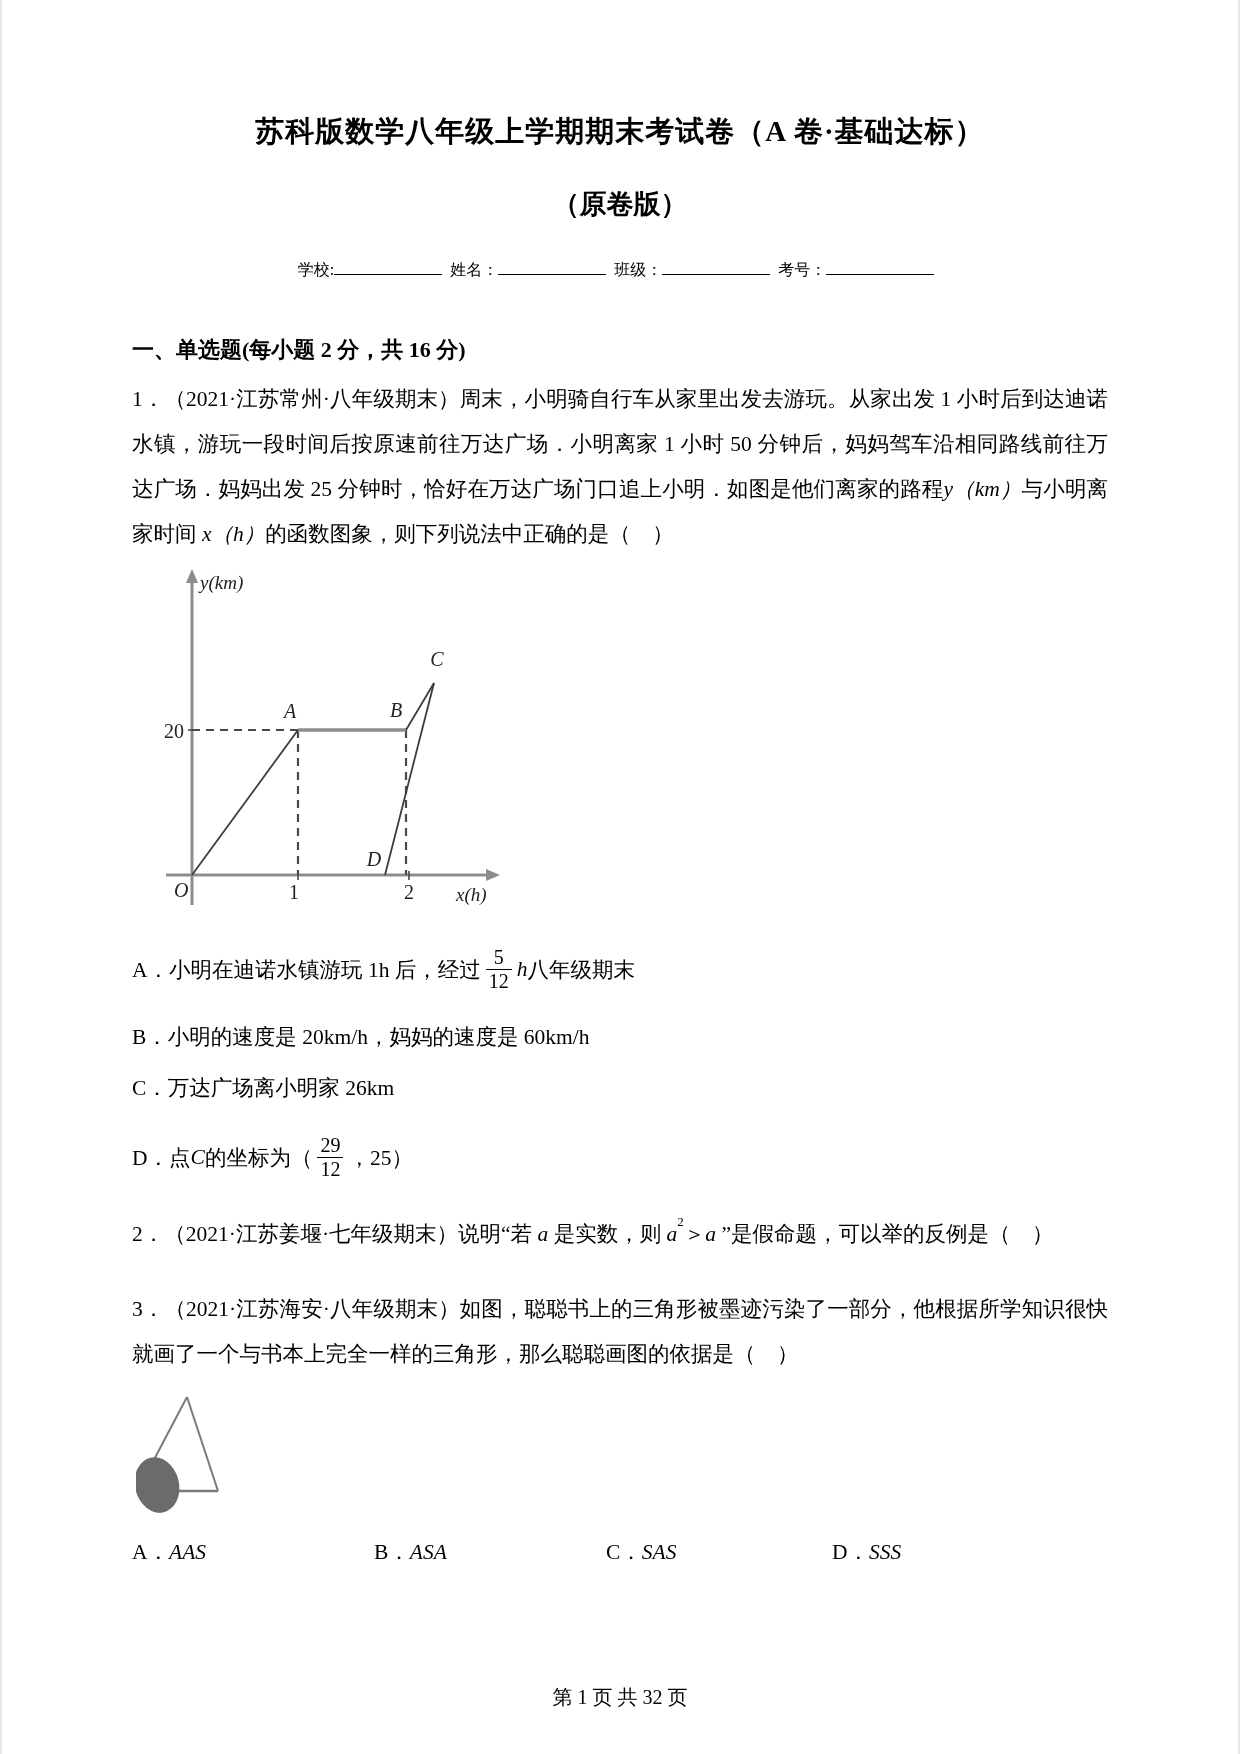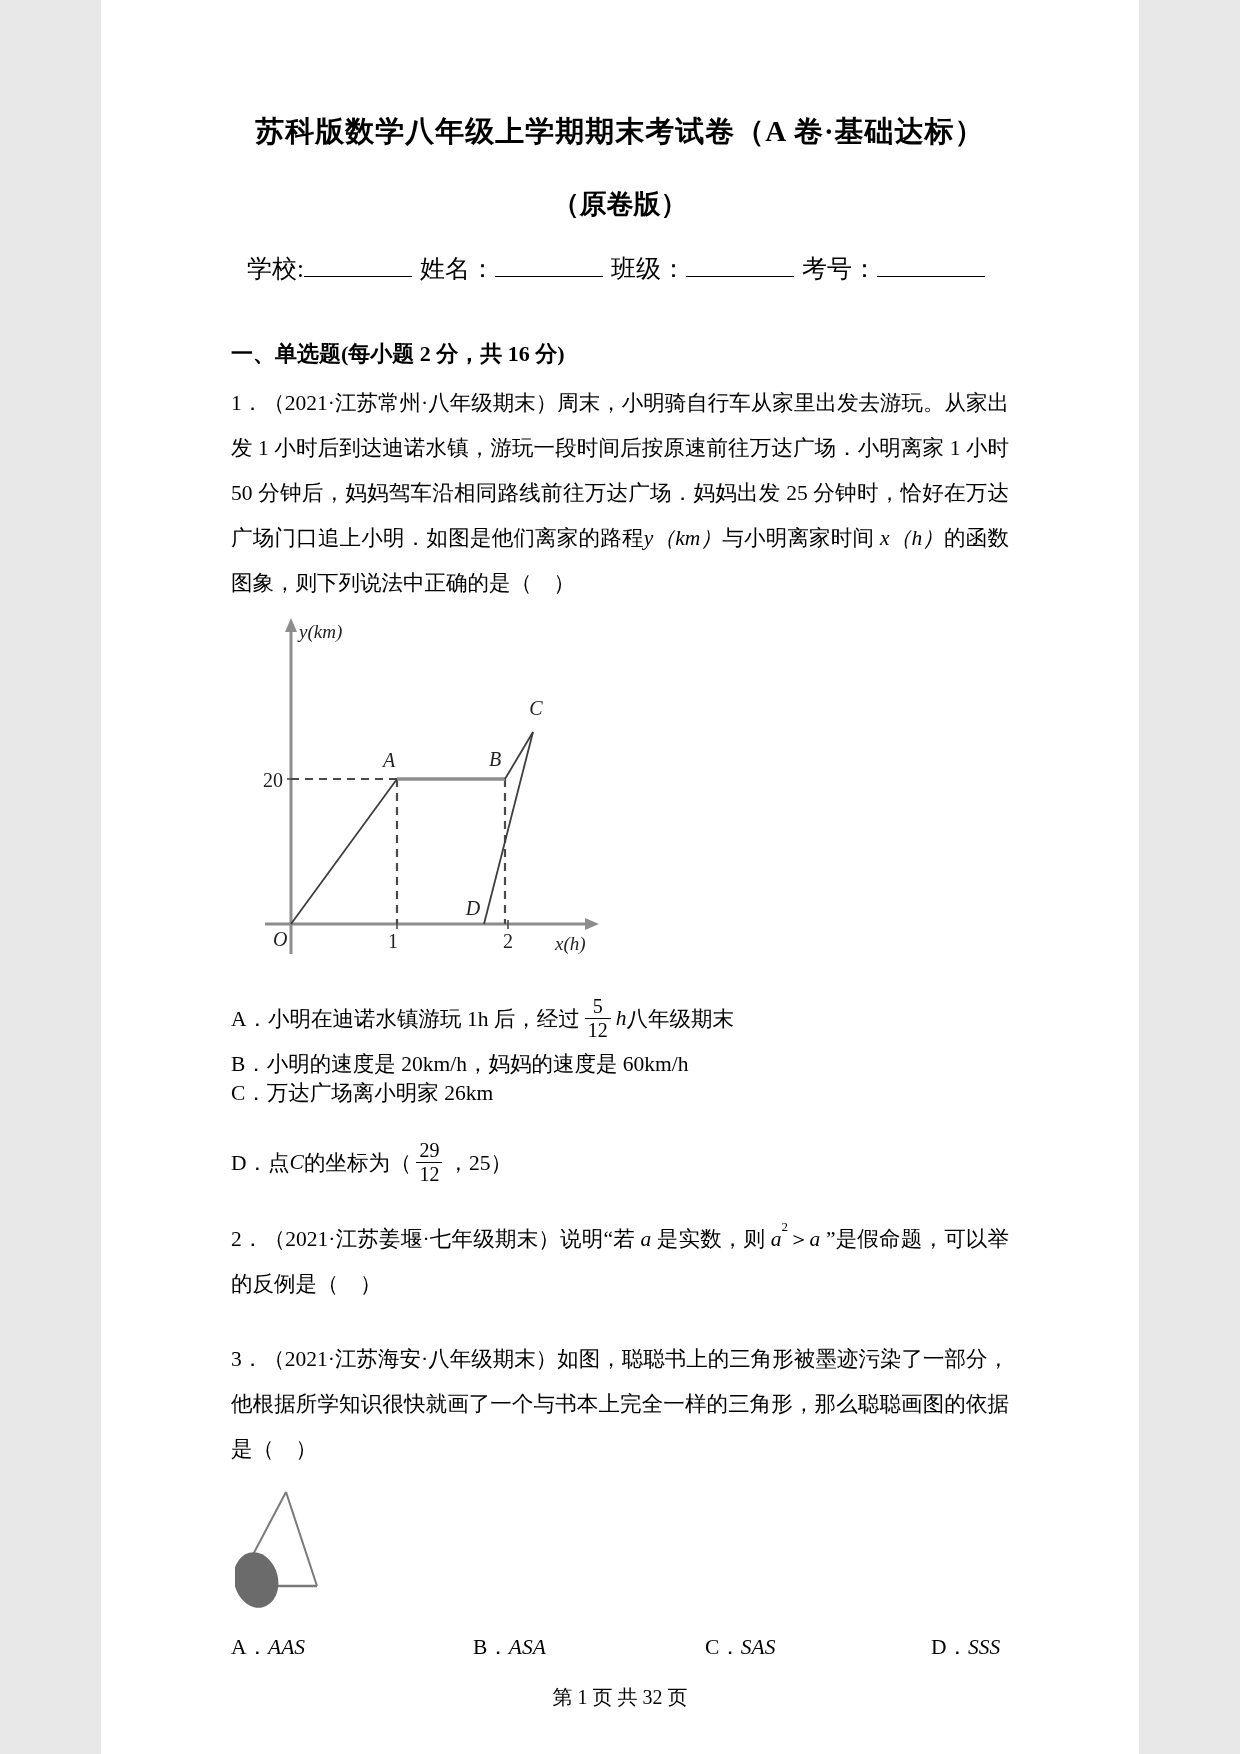--- a/index.html
+++ b/index.html
@@ -1,42 +1,42 @@
 <!DOCTYPE html>
 <html><head>
 <meta charset="utf-8">
 <style>
   html,body { margin:0; padding:0; background:#e8e8e8; }
   .page {
     position:relative;
-    width:1038px; height:1754px;
+    width:1236px; height:1754px;
     margin:0 auto;
     background:#ffffff;
     color:#000;
     font-family:"Liberation Serif","DejaVu Serif",serif;
     box-sizing:border-box;
     padding:112px 130px 0 130px;
     overflow:hidden;
   }
   .title { text-align:center; font-size:29px; font-weight:bold; letter-spacing:1px; }
   .subtitle { text-align:center; font-size:27px; font-weight:bold; margin-top:34px; }
-  .info-row { text-align:center; font-size:25px; margin-top:30px; white-space:nowrap; }
+  .info-row { text-align:center; font-size:16px; margin-top:30px; white-space:nowrap; }
   .info-row .blank {
     display:inline-block; width:108px; height:22px;
     border-bottom:1.6px solid #000; margin-right:8px;
   }
   .sec-heading { font-size:22px; font-weight:bold; margin-top:54px; }
   .stem { font-size:21.5px; line-height:45px; text-align:justify; margin-top:12px; }
   .math { font-style:italic; font-family:"Liberation Serif",serif; }
   sup.sq { font-size:13px; position:relative; top:-0.55em; font-style:normal; }
 
   .graph-wrap { margin:8px 0 0 6px; }
   .fig-wrap { margin:14px 0 0 4px; }
 
-  .opt-line { font-size:21.5px; display:flex; align-items:center; }
+  .opt-line { font-size:21.5px; margin-top:22px; display:flex; align-items:center; }
   .opt-line.tall { margin-top:24px; min-height:62px; }
   .frac { display:inline-block; text-align:center; font-size:20px; line-height:1.12; margin:0 5px; vertical-align:middle; }
   .frac .fnum { display:block; padding:0 3px; }
   .frac .fden { display:block; border-top:1.6px solid #000; padding:0 3px; }
 
   .opt-grid { display:grid; grid-template-columns:242px 232px 226px auto; font-size:21.5px; margin-top:46px; }
   .opt-grid .cell { white-space:nowrap; }
 
   .q2-stem { margin-top:18px; }
   .q3-stem { margin-top:30px; }

